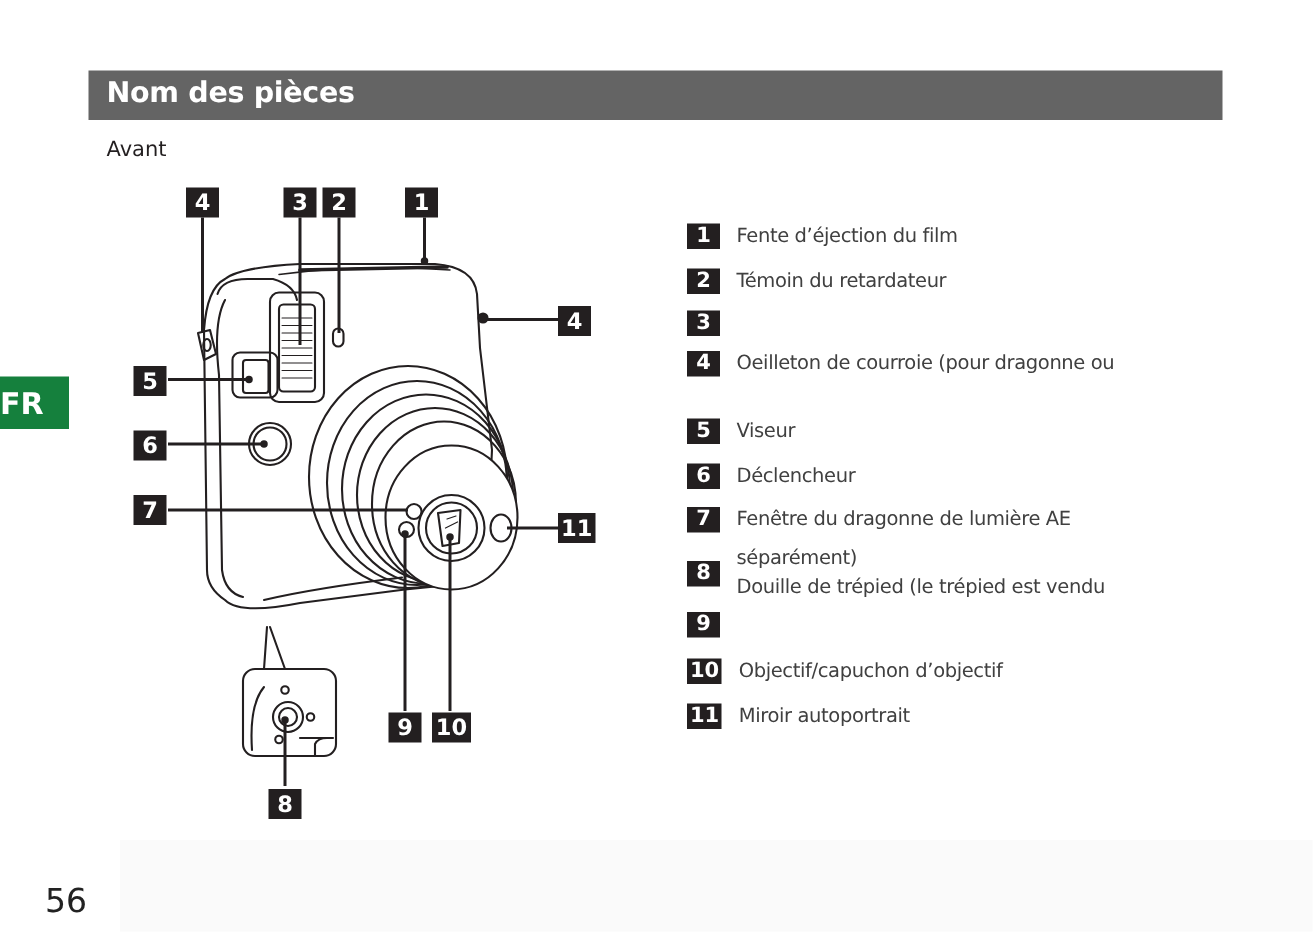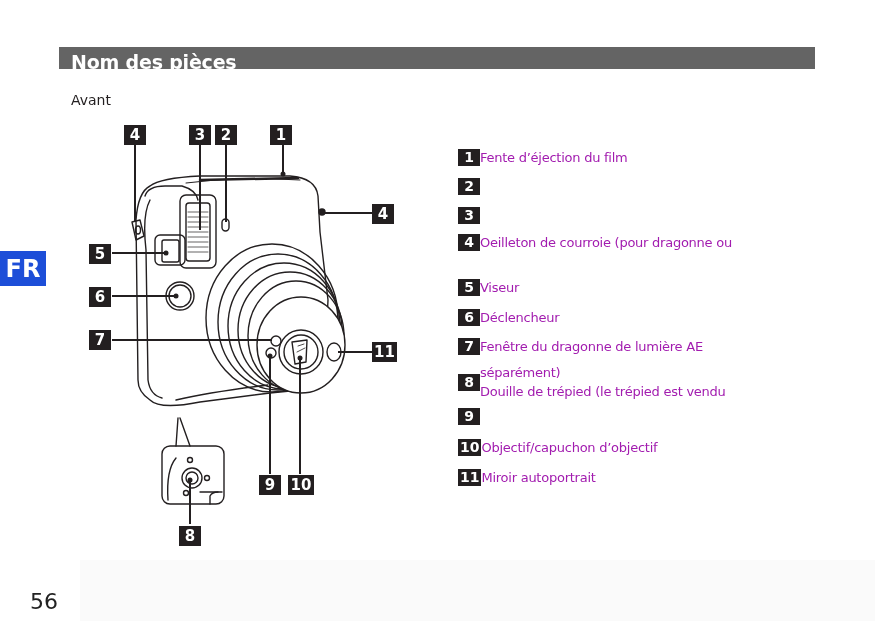--- a/index.html
+++ b/index.html
@@ -7,59 +7,59 @@
     width: 875px; height: 621px; position: relative; overflow: hidden;
     background: #ffffff;
     font-family: "Liberation Sans", sans-serif;
     color: #231f20;
   }
   .right-strip {
     position: absolute; left: 80px; top: 560px; width: 795px; height: 61px;
     background: #fafafa;
   }
   .header-bar {
-    position: absolute; left: 59px; top: 47px; width: 756px; height: 22px;
+    position: absolute; left: 59px; top: 47px; width: 756px; height: 33px;
     background: #646464;
   }
   .header-title {
     position: absolute; left: 12px; top: 4px;
     color: #fff; font-weight: bold; font-size: 19px;
     font-family: "DejaVu Sans", sans-serif; letter-spacing: -0.2px;
   }
   .subtitle {
     position: absolute; left: 71px; top: 92px;
     font-weight: normal; font-size: 14px;
     font-family: "DejaVu Sans", sans-serif;
   }
   .lang-tab {
     position: absolute; left: 0; top: 251px; width: 46px; height: 35px;
-    background: #1d4ed8; color: #fff; font-weight: bold; font-size: 24px;
+    background: #15803d; color: #fff; font-weight: bold; font-size: 20px;
     font-family: "DejaVu Sans", sans-serif;
-    display: flex; align-items: center; justify-content: center;
+    display: flex; align-items: center; 
   }
   .page-number {
     position: absolute; left: 30px; top: 569px;
     font-size: 22px; font-family: "DejaVu Sans", sans-serif; color: #222; margin-top: 20px;
   }
   .legend {
     position: absolute; left: 458px; top: 146px; width: 320px;
   }
   .legend-item {
     position: absolute; left: 0; display: flex; align-items: center;
   }
   .badge {
     display: inline-flex; align-items: center; justify-content: center;
     background: #231f20; color: #fff; font-weight: bold;
     font-family: "DejaVu Sans", sans-serif;
     height: 17px; min-width: 22px; font-size: 14px; line-height: 17px;
     box-sizing: border-box; padding: 0 2px;
   }
   .legend-text {
-    font-size: 13px; line-height: 19px;
-    font-family: "DejaVu Sans", sans-serif; color: #a21caf;
+    margin-left: 11px; font-size: 13px; line-height: 19px;
+    font-family: "DejaVu Sans", sans-serif; color: #404040;
     letter-spacing: -0.25px;
   }
   .diagram { position: absolute; left: 0; top: 0; width: 875px; height: 621px; }
   .callout {
     position: absolute; background: #231f20; color: #fff; font-weight: bold;
     font-family: "DejaVu Sans", sans-serif; font-size: 15px;
     height: 20px; line-height: 20px; min-width: 22px; text-align: center;
     padding: 0 2px; box-sizing: border-box;
   }
 </style>
@@ -186,20 +186,21 @@
 <div class="callout" style="left:288px;top:475px;min-width:26px;">10</div>
 <div class="callout" style="left:179px;top:526px;">8</div>
 
 <div class="legend">
   <div class="legend-item" style="top:2px;">
     <span class="badge">1</span>
     <span class="legend-text">Fente d’éjection du film</span>
   </div>
   <div class="legend-item" style="top:32px;">
     <span class="badge">2</span>
+    <span class="legend-text">Témoin du retardateur</span>
   </div>
   <div class="legend-item" style="top:61px;">
     <span class="badge">3</span>
   </div>
   <div class="legend-item" style="top:87px;">
     <span class="badge">4</span>
     <span class="legend-text">
       <span style="display:block">Oeilleton de courroie (pour dragonne ou</span>
     </span>
   </div>

